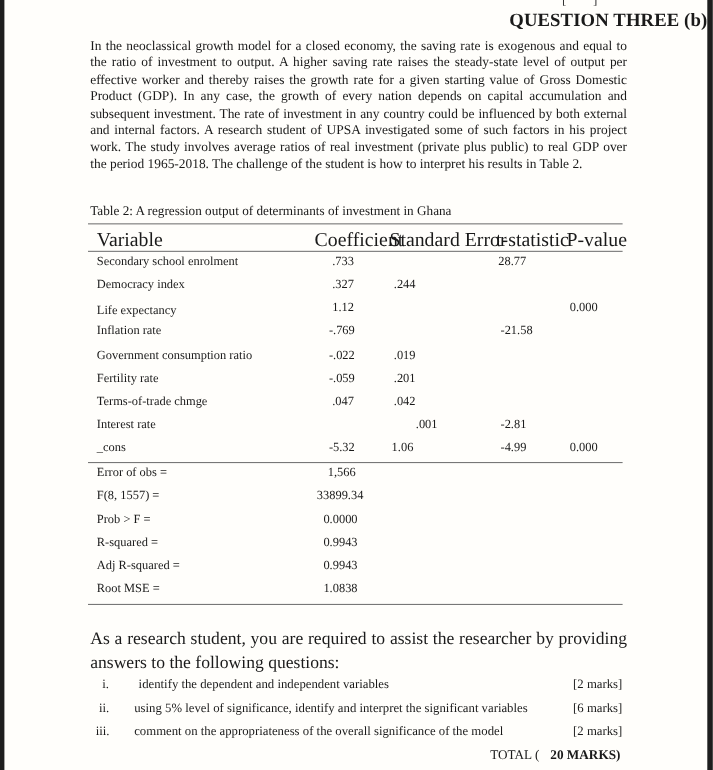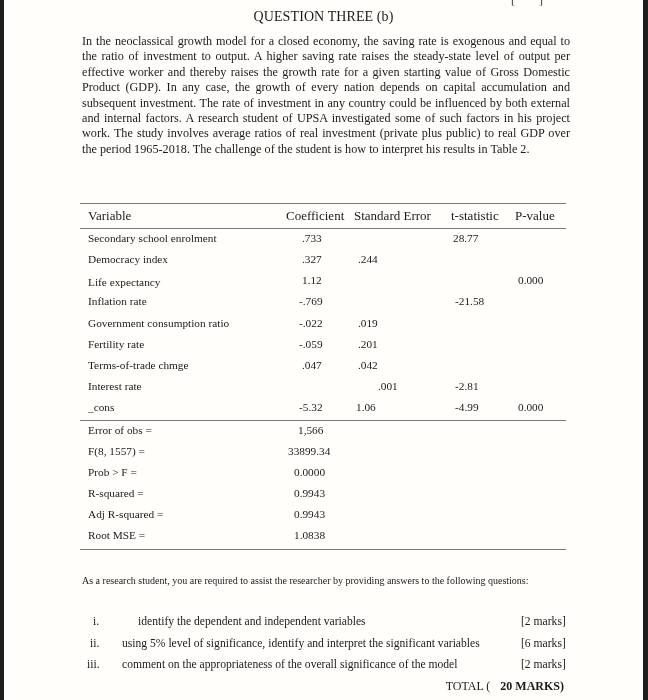--- a/index.html
+++ b/index.html
@@ -10,54 +10,55 @@
     color: #1a1a1a;
   }
   .page {
     position: absolute; left: 4px; top: 0; width: 639px; height: 700px;
     background: #fffefb;
   }
   .cut-top {
     position: absolute; left: 507px; top: -7px; font-size: 12px; color: #333; white-space: pre;
   }
   .title {
-    position: absolute; left: 0; width: 639px; top: 9px; text-align: center;
-    font-weight: normal; font-size: 14px; letter-spacing: 0.1px;
+    position: absolute; left: 0; width: 639px; top: 9px; text-align: right;
+    font-weight: bold; font-size: 17px; letter-spacing: 0.1px;
   }
   .intro {
     position: absolute; left: 78px; top: 34px; width: 488px;
     font-size: 12.2px; line-height: 15.4px; text-align: justify;
   }
   .intro p { margin: 0; }
   .caption {
     position: absolute; left: 78px; top: 184px; font-size: 12px;
   }
   .rule { position: absolute; left: 76px; width: 486px; height: 1px; background: #777; }
   .cell { position: absolute; font-size: 11.3px; white-space: nowrap; }
-  .hdr { font-size: 13px; }
+  .hdr { font-size: 18px; }
   .prompt {
     position: absolute; left: 78px; top: 570px; width: 488px;
-    font-size: 10px; line-height: 22px; text-align: justify;
+    font-size: 16px; line-height: 22px; text-align: justify;
   }
   .prompt p { margin: 0; text-align-last: left; }
   .q-item { position: absolute; font-size: 11.6px; white-space: nowrap; }
   .total { position: absolute; right: 79px; top: 679px; font-size: 12px; white-space: nowrap; }
   .total b { font-weight: bold; margin-left: 10px; }
 </style>
 </head>
 <body>
 
 <div class="page">
   <div class="cut-top">[        ]</div>
   <div class="title">QUESTION THREE (b)</div>
 
   <div class="intro">
     <p>In the neoclassical growth model for a closed economy, the saving rate is exogenous and equal to the ratio of investment to output. A higher saving rate raises the steady-state level of output per effective worker and thereby raises the growth rate for a given starting value of Gross Domestic Product (GDP). In any case, the growth of every nation depends on capital accumulation and subsequent investment. The rate of investment in any country could be influenced by both external and internal factors. A research student of UPSA investigated some of such factors in his project work. The study involves average ratios of real investment (private plus public) to real GDP over the period 1965-2018. The challenge of the student is how to interpret his results in Table 2.</p>
   </div>
 
+  <div class="caption">Table 2: A regression output of determinants of investment in Ghana</div>
 
   <div>
     <div class="rule" style="top:203px"></div>
     <div class="cell hdr" style="left:84px;top:208px">Variable</div>
     <div class="cell hdr" style="left:282px;top:208px">Coefficient</div>
     <div class="cell hdr" style="left:350px;top:208px">Standard Error</div>
     <div class="cell hdr" style="left:447px;top:208px">t-statistic</div>
     <div class="cell hdr" style="left:511px;top:208px">P-value</div>
     <div class="rule" style="top:228px"></div>
 
@@ -155,21 +156,21 @@
     <div class="rule" style="top:549px"></div>
   </div>
 
   <div class="prompt">
     <p>As a research student, you are required to assist the researcher by providing answers to the following questions:</p>
   </div>
 
   <div>
     <div>
       <div class="q-item" style="left:89px;top:615px">i.</div>
-      <div class="q-item" style="left:134px;top:615px">identify the dependent and independent variables</div>
+      <div class="q-item" style="left:122px;top:615px">identify the dependent and independent variables</div>
       <div class="q-item" style="left:517px;top:615px">[2 marks]</div>
     </div>
     <div>
       <div class="q-item" style="left:86px;top:637px">ii.</div>
       <div class="q-item" style="left:118px;top:637px">using 5% level of significance, identify and interpret the significant variables</div>
       <div class="q-item" style="left:517px;top:637px">[6 marks]</div>
     </div>
     <div>
       <div class="q-item" style="left:83px;top:658px">iii.</div>
       <div class="q-item" style="left:118px;top:658px">comment on the appropriateness of the overall significance of the model</div>

